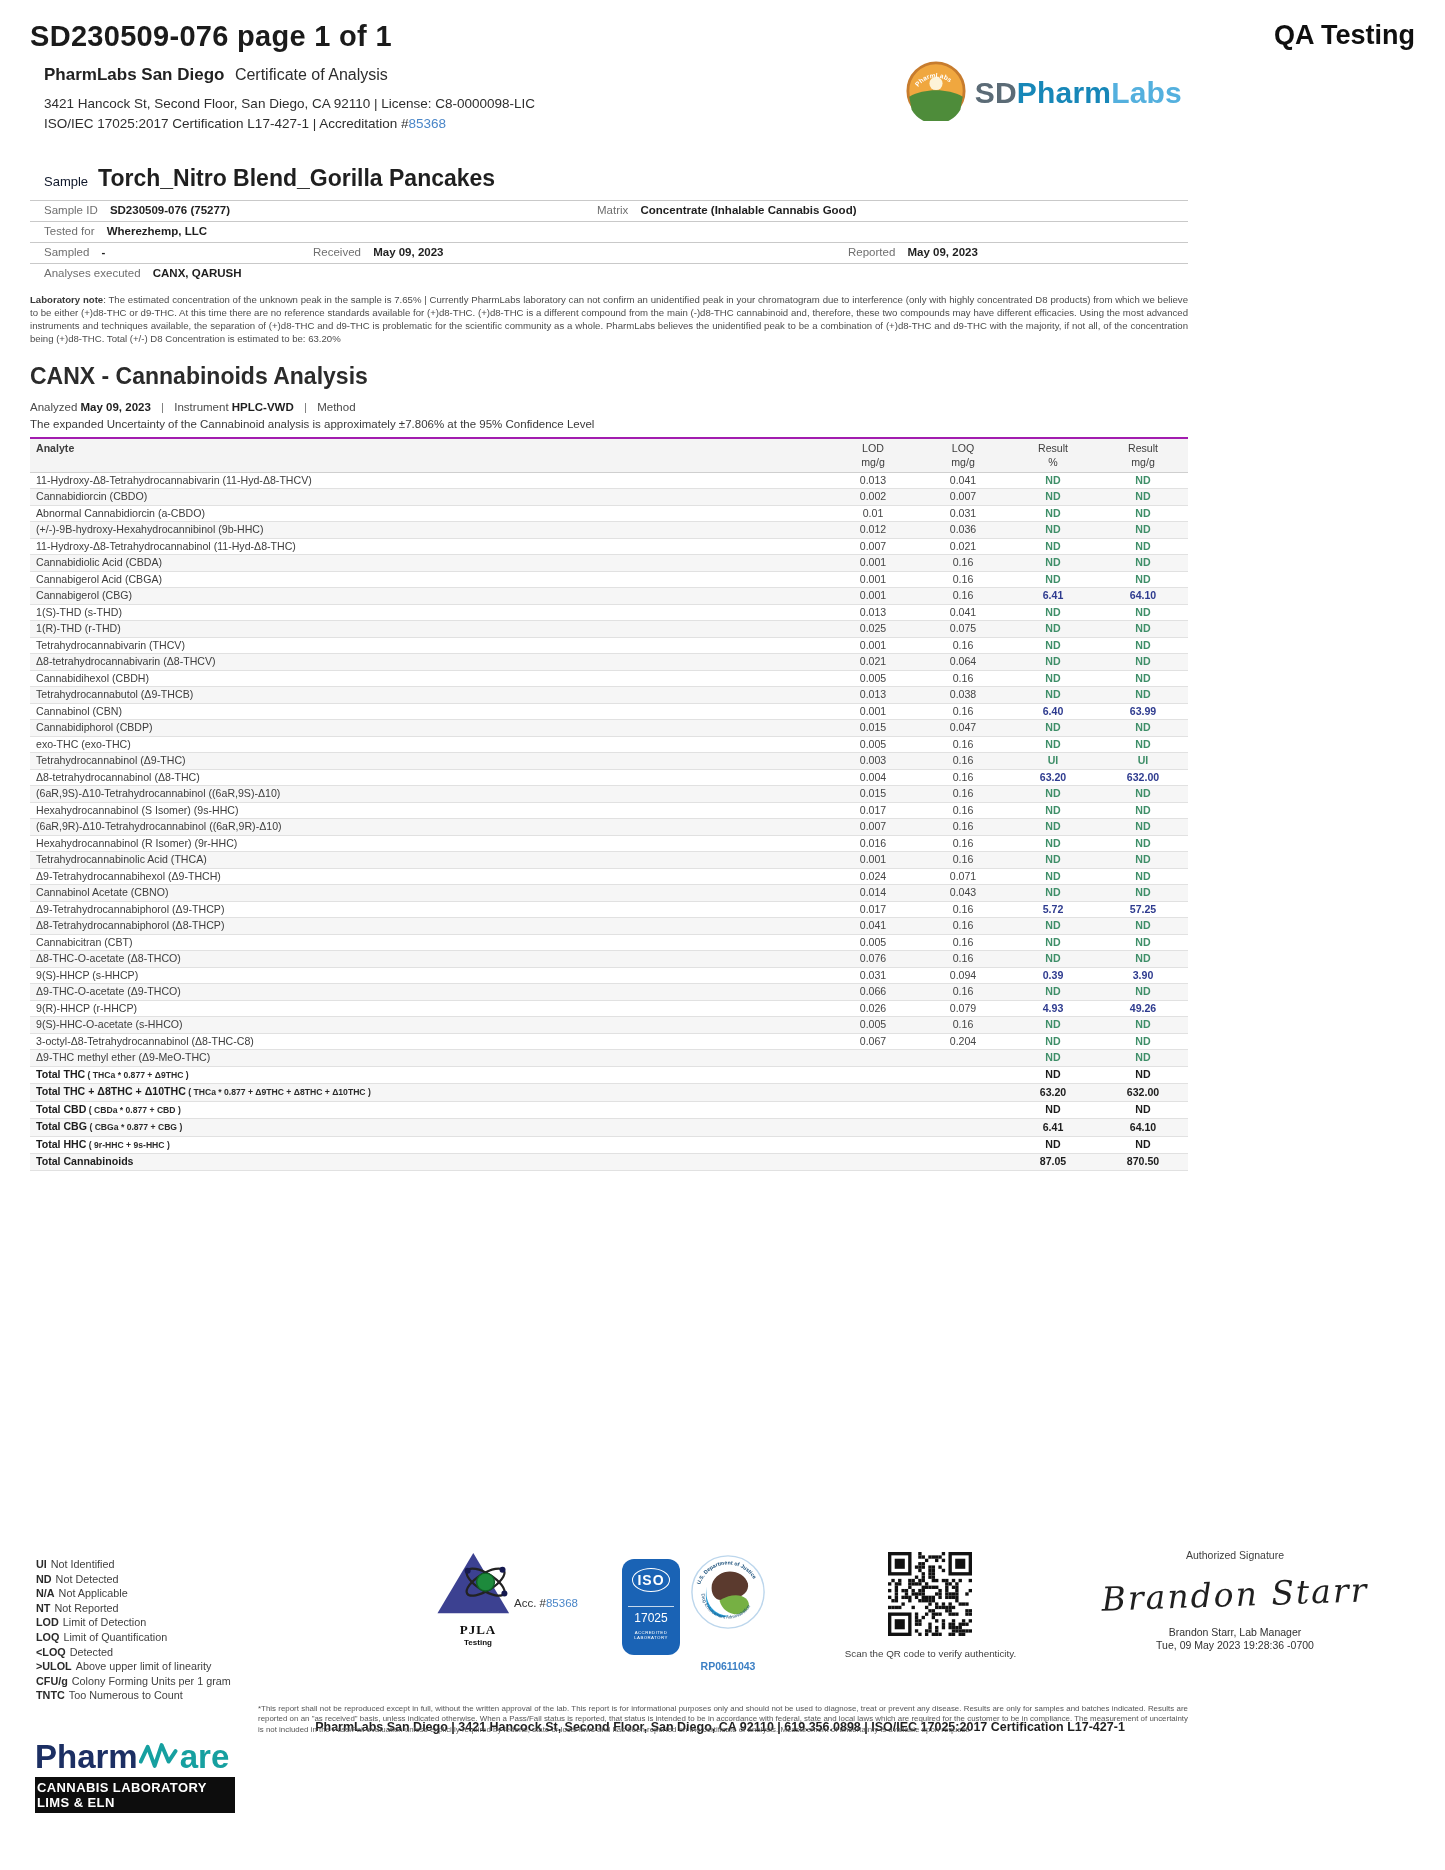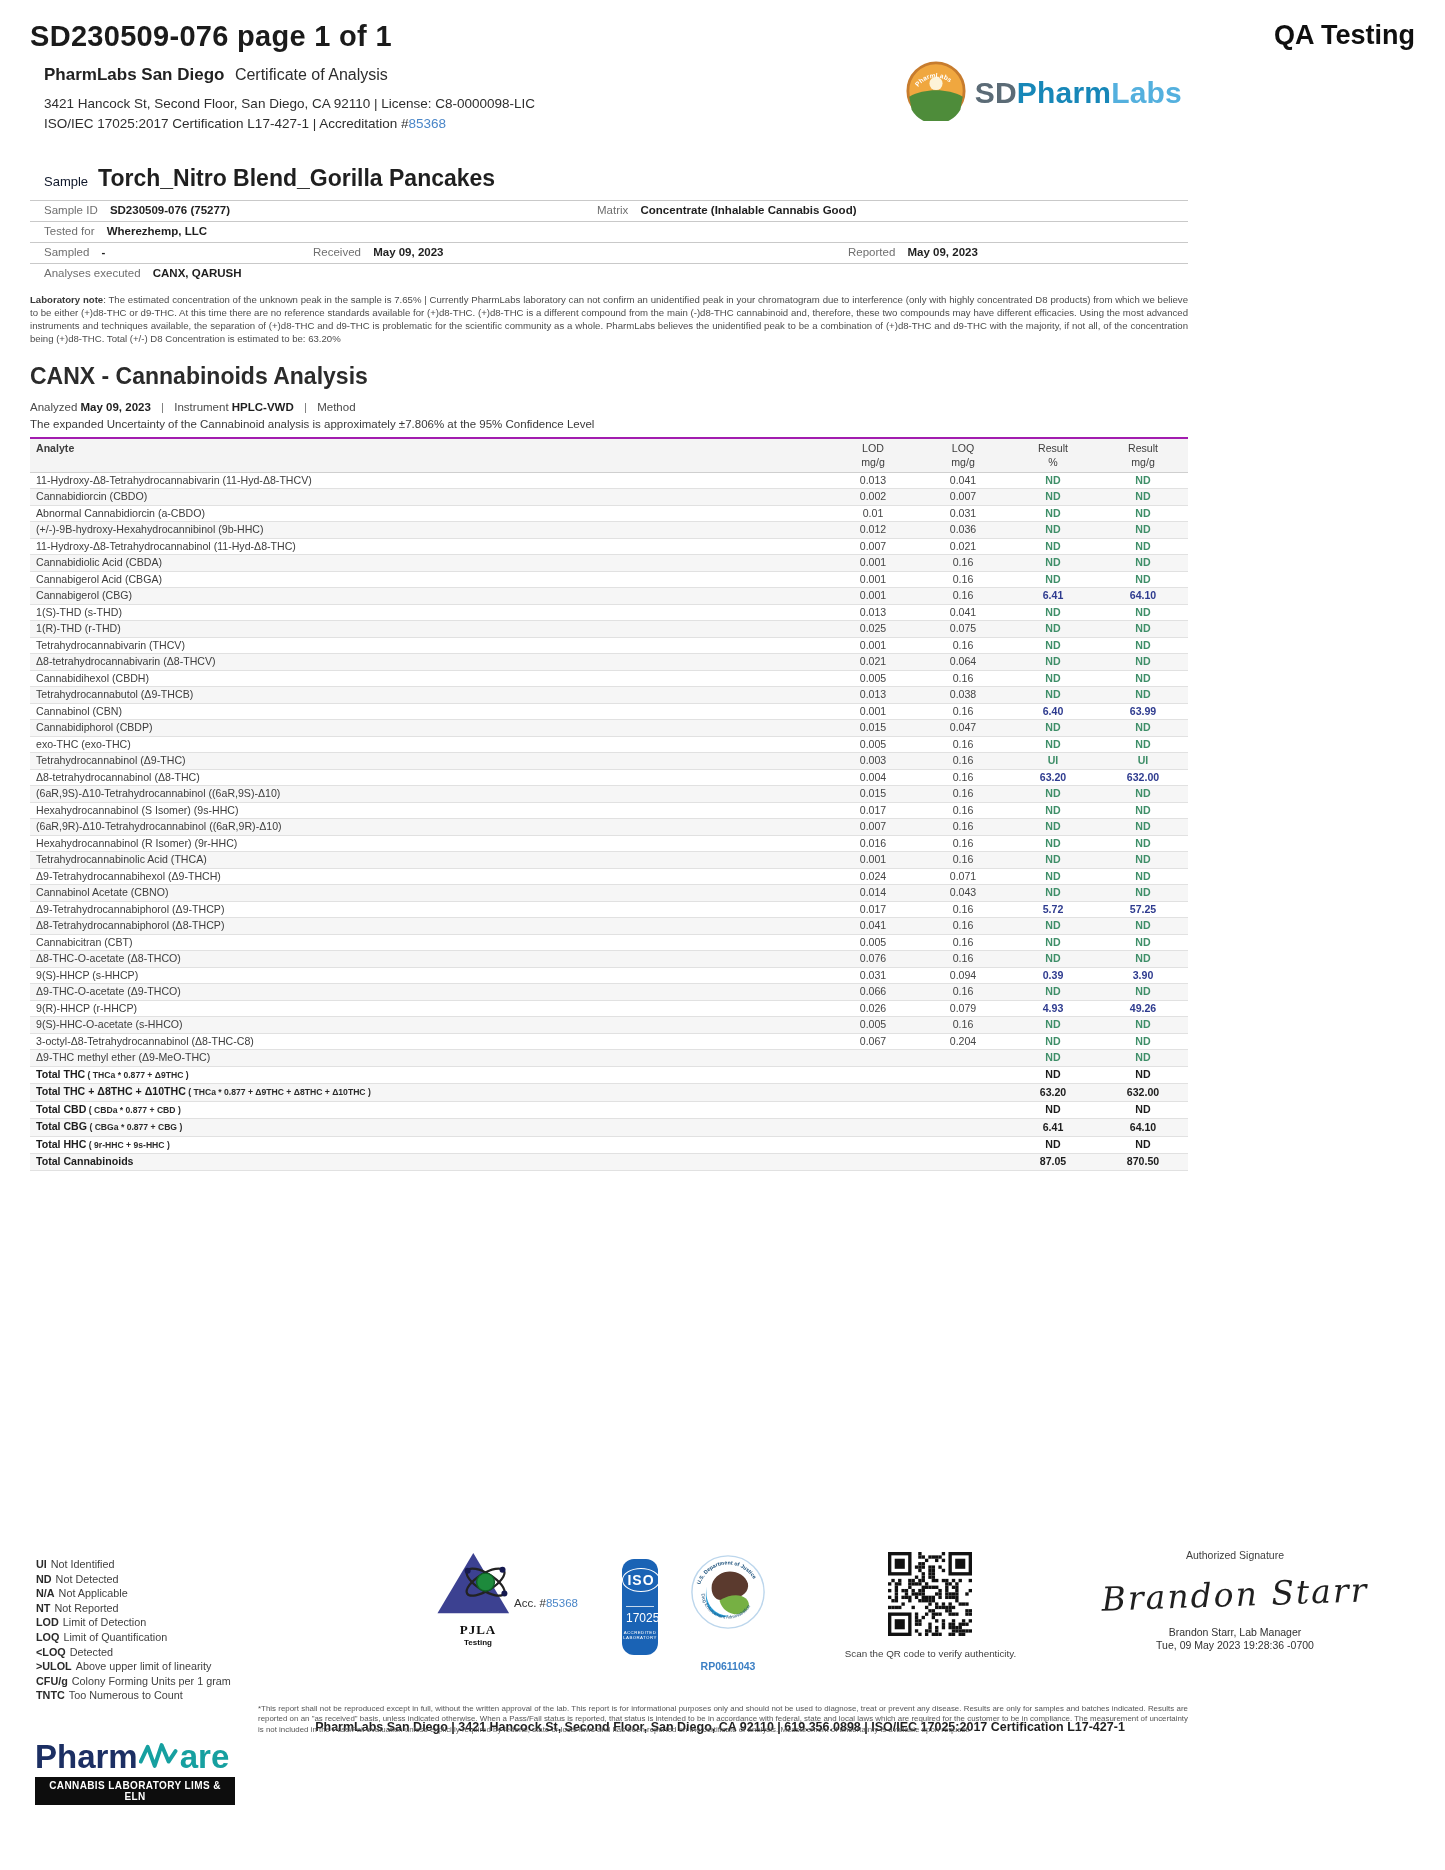--- a/index.html
+++ b/index.html
@@ -63,21 +63,21 @@
 
   
   .legend{position:absolute;left:36px;top:1557px;font-size:10.8px;line-height:14.6px;color:#3f3f3f;}
   .legend b{color:#2a2a2a;margin-right:4px;}
 
   .pjla{position:absolute;left:418px;top:1551px;width:120px;text-align:center;}
   .pjla-name{font-family:"Liberation Serif",serif;font-weight:700;font-size:13px;color:#0f0f0f;margin-top:1px;letter-spacing:1px;}
   .pjla-sub{font-size:8px;font-weight:700;color:#0f0f0f;}
   .acc{position:absolute;left:514px;top:1597px;font-size:11.5px;color:#333;}
 
-  .iso{position:absolute;left:622px;top:1559px;width:36px;height:96px;background:#1a63b5;border-radius:12px;
+  .iso{position:absolute;left:622px;top:1559px;width:58px;height:96px;background:#1a63b5;border-radius:12px;
        color:#fff;text-align:center;padding-top:9px;box-sizing:border-box;}
   .iso-name{border:1.5px solid #fff;border-radius:50%;width:36px;height:22px;line-height:22px;margin:0 auto;
             font-size:14px;font-weight:700;letter-spacing:1px;}
   .iso-num{font-size:12px;margin:14px auto 0 auto;border-top:1px solid rgba(255,255,255,.75);padding-top:4px;width:78%;}
   .iso-acc{font-size:4.4px;margin-top:5px;letter-spacing:.4px;}
 
   .dea{position:absolute;left:690px;top:1554px;width:76px;height:76px;}
   .dea-num{position:absolute;left:684px;top:1660px;width:88px;text-align:center;font-size:10.5px;color:#3b7fc4;font-weight:700;}
 
   .qr{position:absolute;left:888px;top:1552px;width:84px;height:84px;}
@@ -91,22 +91,22 @@
   .sig-name{font-size:10.5px;margin-top:12px;color:#303030;}
   .sig-date{font-size:10.5px;color:#303030;margin-top:1px;}
 
   .footer-line{position:absolute;left:240px;top:1720px;width:960px;text-align:center;font-size:12.5px;font-weight:700;color:#1f1f1f;}
   .disclaimer{position:absolute;left:258px;top:1704px;width:930px;font-size:7.9px;line-height:1.32;color:#555;text-align:justify;}
 
   .pharmware{position:absolute;left:35px;top:1740px;width:205px;}
   .pw-text{display:flex;align-items:baseline;font-size:33px;font-weight:700;color:#1c2f63;line-height:1;}
   .pw-wave{margin:0 1px;position:relative;top:1px;}
   .pw-suffix{color:#16a0a0;}
-  .pw-banner{margin-top:4px;background:#0d0d0d;color:#fff;font-size:10px;font-weight:700;
-             text-align:center;padding:3px 2px;letter-spacing:.4px;width:196px;}
+  .pw-banner{margin-top:4px;background:#0d0d0d;color:#fff;font-size:13px;font-weight:700;
+             text-align:left;padding:3px 2px;letter-spacing:.4px;width:196px;}
 </style>
 </head>
 <body>
 
 <div class="page">
 
   <div class="topbar">
     <div class="doc-id">SD230509-076 page 1 of 1</div>
     <div class="qa-label">QA Testing</div>
   </div>

